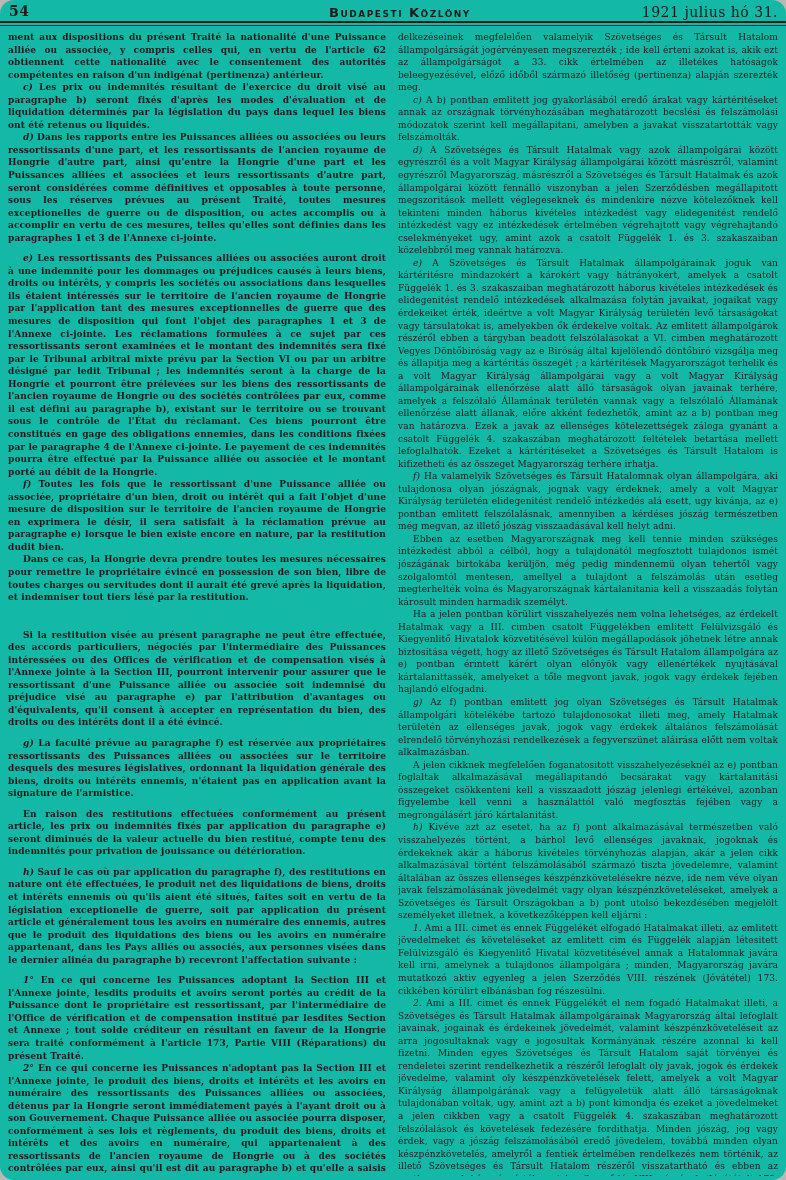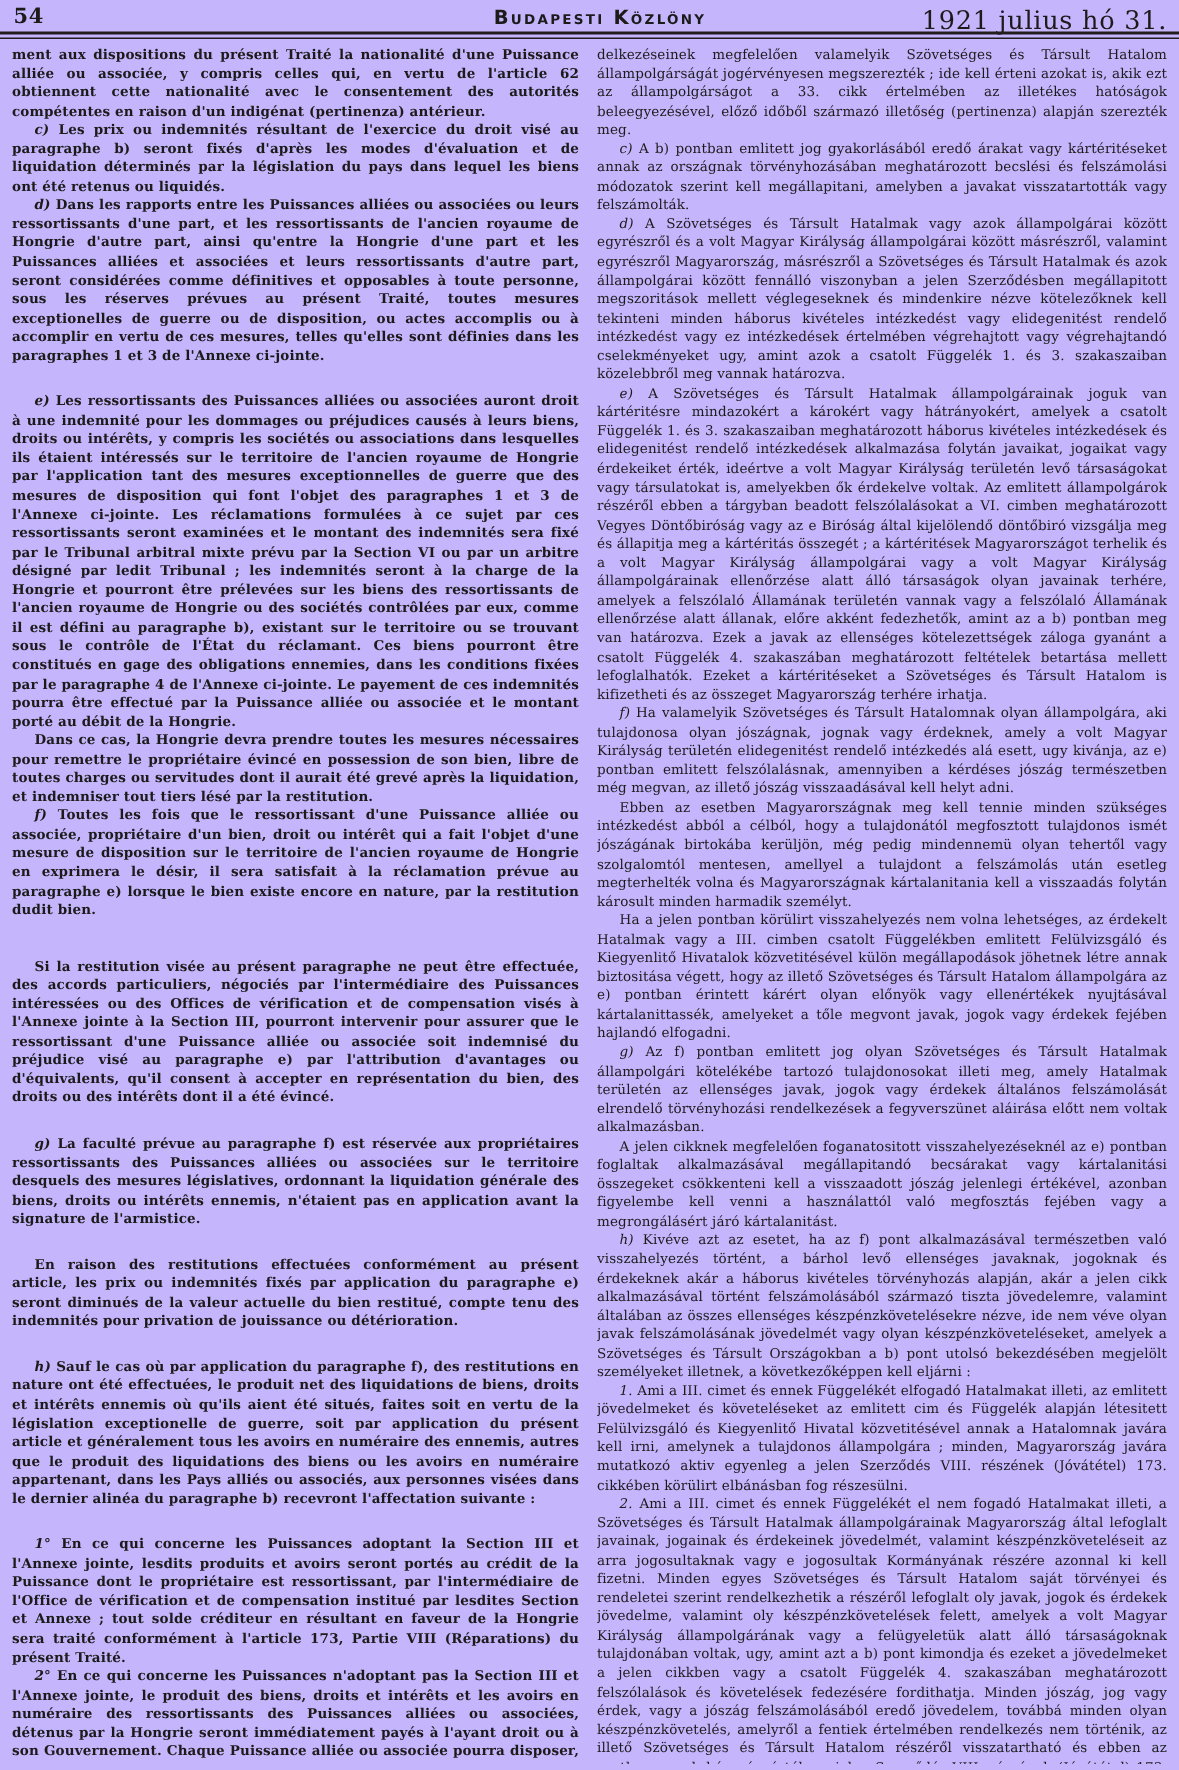--- a/index.html
+++ b/index.html
@@ -4,61 +4,62 @@
 <style>
   html,body{margin:0;padding:0;}
   body{
     background:#b9b8b4;
     font-family:"DejaVu Serif","Liberation Serif",serif;
   }
   .page{
     position:relative;
     width:786px;height:1180px;
     margin:0 auto;
-    background:#c4b5fd;
+    background:#14b8a6;
     color:#1c1b19;
     overflow:hidden;
+    border-radius:14px;
   }
   
   .masthead{
     position:absolute;top:0;left:0;right:0;height:22px;
   }
   .page-number{
     position:absolute;left:9px;top:3px;
     font-size:14px;font-weight:bold;letter-spacing:.5px;
   }
   .masthead-title{
     position:absolute;left:14px;right:0;top:5px;
     text-align:center;
     font-family:"DejaVu Sans","Liberation Sans",sans-serif;
     font-variant:small-caps;
     font-weight:bold;
     font-size:13px;letter-spacing:1.5px;
   }
   .masthead-date{
     position:absolute;right:8px;top:4px;
-    font-size:17px;letter-spacing:.5px;
+    font-size:14px;letter-spacing:.5px;
   }
   .rule-wrap{position:absolute;left:0;right:0;top:21px;}
   .rule-thick{height:2px;background:#201f1d;}
   .rule-thin{height:1px;background:#201f1d;margin-top:2px;}
   
   .column{
     position:absolute;top:31px;bottom:4px;
     overflow:hidden;
     text-align:justify;
     font-size:9px;
     line-height:12.55px;
     letter-spacing:.1px;
   }
   .column-left{left:8px;width:378px;font-weight:bold;}
   .column-right{left:398px;width:380px;}
   .para{margin:0;text-indent:15px;}
   .para.noindent{text-indent:0;}
-  .para.gap1{margin-top:18px;}
+  .para.gap1{margin-top:8px;}
   .para.gap2{margin-top:25px;}
   .para i{font-style:italic;}
 </style>
 </head>
 <body>
 
 <div class="page">
 
   <div class="masthead">
     <span class="page-number">54</span>
@@ -69,22 +70,22 @@
   <div class="rule-wrap">
     <div class="rule-thick"></div>
     <div class="rule-thin"></div>
   </div>
 
   <div class="column column-left">
       <p class="para noindent">ment aux dispositions du présent Traité la nationalité d'une Puissance alliée ou associée, y compris celles qui, en vertu de l'article 62 obtiennent cette nationalité avec le consentement des autorités compétentes en raison d'un indigénat (pertinenza) antérieur.</p>
       <p class="para"><i>c) </i>Les prix ou indemnités résultant de l'exercice du droit visé au paragraphe b) seront fixés d'après les modes d'évaluation et de liquidation déterminés par la législation du pays dans lequel les biens ont été retenus ou liquidés.</p>
       <p class="para"><i>d) </i>Dans les rapports entre les Puissances alliées ou associées ou leurs ressortissants d'une part, et les ressortissants de l'ancien royaume de Hongrie d'autre part, ainsi qu'entre la Hongrie d'une part et les Puissances alliées et associées et leurs ressortissants d'autre part, seront considérées comme définitives et opposables à toute personne, sous les réserves prévues au présent Traité, toutes mesures exceptionelles de guerre ou de disposition, ou actes accomplis ou à accomplir en vertu de ces mesures, telles qu'elles sont définies dans les paragraphes 1 et 3 de l'Annexe ci-jointe.</p>
       <p class="para gap1"><i>e) </i>Les ressortissants des Puissances alliées ou associées auront droit à une indemnité pour les dommages ou préjudices causés à leurs biens, droits ou intérêts, y compris les sociétés ou associations dans lesquelles ils étaient intéressés sur le territoire de l'ancien royaume de Hongrie par l'application tant des mesures exceptionnelles de guerre que des mesures de disposition qui font l'objet des paragraphes 1 et 3 de l'Annexe ci-jointe. Les réclamations formulées à ce sujet par ces ressortissants seront examinées et le montant des indemnités sera fixé par le Tribunal arbitral mixte prévu par la Section VI ou par un arbitre désigné par ledit Tribunal ; les indemnités seront à la charge de la Hongrie et pourront être prélevées sur les biens des ressortissants de l'ancien royaume de Hongrie ou des sociétés contrôlées par eux, comme il est défini au paragraphe b), existant sur le territoire ou se trouvant sous le contrôle de l'État du réclamant. Ces biens pourront être constitués en gage des obligations ennemies, dans les conditions fixées par le paragraphe 4 de l'Annexe ci-jointe. Le payement de ces indemnités pourra être effectué par la Puissance alliée ou associée et le montant porté au débit de la Hongrie.</p>
+      <p class="para"><i>f) </i>Toutes les fois que le ressortissant d'une Puissance alliée ou associée, propriétaire d'un bien, droit ou intérêt qui a fait l'objet d'une mesure de disposition sur le territoire de l'ancien royaume de Hongrie en exprimera le désir, il sera satisfait à la réclamation prévue au paragraphe e) lorsque le bien existe encore en nature, par la restitution dudit bien.</p>
       <p class="para">Dans ce cas, la Hongrie devra prendre toutes les mesures nécessaires pour remettre le propriétaire évincé en possession de son bien, libre de toutes charges ou servitudes dont il aurait été grevé après la liquidation, et indemniser tout tiers lésé par la restitution.</p>
-      <p class="para"><i>f) </i>Toutes les fois que le ressortissant d'une Puissance alliée ou associée, propriétaire d'un bien, droit ou intérêt qui a fait l'objet d'une mesure de disposition sur le territoire de l'ancien royaume de Hongrie en exprimera le désir, il sera satisfait à la réclamation prévue au paragraphe e) lorsque le bien existe encore en nature, par la restitution dudit bien.</p>
       <p class="para gap2">Si la restitution visée au présent paragraphe ne peut être effectuée, des accords particuliers, négociés par l'intermédiaire des Puissances intéressées ou des Offices de vérification et de compensation visés à l'Annexe jointe à la Section III, pourront intervenir pour assurer que le ressortissant d'une Puissance alliée ou associée soit indemnisé du préjudice visé au paragraphe e) par l'attribution d'avantages ou d'équivalents, qu'il consent à accepter en représentation du bien, des droits ou des intérêts dont il a été évincé.</p>
       <p class="para gap1"><i>g) </i>La faculté prévue au paragraphe f) est réservée aux propriétaires ressortissants des Puissances alliées ou associées sur le territoire desquels des mesures législatives, ordonnant la liquidation générale des biens, droits ou intérêts ennemis, n'étaient pas en application avant la signature de l'armistice.</p>
       <p class="para gap1">En raison des restitutions effectuées conformément au présent article, les prix ou indemnités fixés par application du paragraphe e) seront diminués de la valeur actuelle du bien restitué, compte tenu des indemnités pour privation de jouissance ou détérioration.</p>
       <p class="para gap1"><i>h) </i>Sauf le cas où par application du paragraphe f), des restitutions en nature ont été effectuées, le produit net des liquidations de biens, droits et intérêts ennemis où qu'ils aient été situés, faites soit en vertu de la législation exceptionelle de guerre, soit par application du présent article et généralement tous les avoirs en numéraire des ennemis, autres que le produit des liquidations des biens ou les avoirs en numéraire appartenant, dans les Pays alliés ou associés, aux personnes visées dans le dernier alinéa du paragraphe b) recevront l'affectation suivante :</p>
       <p class="para gap1"><i>1° </i>En ce qui concerne les Puissances adoptant la Section III et l'Annexe jointe, lesdits produits et avoirs seront portés au crédit de la Puissance dont le propriétaire est ressortissant, par l'intermédiaire de l'Office de vérification et de compensation institué par lesdites Section et Annexe ; tout solde créditeur en résultant en faveur de la Hongrie sera traité conformément à l'article 173, Partie VIII (Réparations) du présent Traité.</p>
       <p class="para"><i>2° </i>En ce qui concerne les Puissances n'adoptant pas la Section III et l'Annexe jointe, le produit des biens, droits et intérêts et les avoirs en numéraire des ressortissants des Puissances alliées ou associées, détenus par la Hongrie seront immédiatement payés à l'ayant droit ou à son Gouvernement. Chaque Puissance alliée ou associée pourra disposer, conformément à ses lois et règlements, du produit des biens, droits et intérêts et des avoirs en numéraire, qui appartenaient à des ressortissants de l'ancien royaume de Hongrie ou à des sociétés contrôlées par eux, ainsi qu'il est dit au paragraphe b) et qu'elle a saisis et pourra les affecter au payement des réclamations et créances définies par le présent article ou par le paragraphe 4 de l'Annexe ci-jointe. Tout bien, droit ou intérêt ou produit de la liquidation de ce bien ou tout avoir en numéraire dont il n'aura pas été disposé conformément à ce qui est dit ci-dessus, peut être retenu par ladite Puissance alliée ou associée, et, dans ce cas, sa valeur en numéraire sera traitée conformément à l'article 173, Partie VIII (Réparations) du présent Traité.</p>
     </div>
   <div class="column column-right">
       <p class="para noindent">delkezéseinek megfelelően valamelyik Szövetséges és Társult Hatalom állampolgárságát jogérvényesen megszerezték ; ide kell érteni azokat is, akik ezt az állampolgárságot a 33. cikk értelmében az illetékes hatóságok beleegyezésével, előző időből származó illetőség (pertinenza) alapján szerezték meg.</p>
       <p class="para"><i>c) </i>A b) pontban emlitett jog gyakorlásából eredő árakat vagy kártéritéseket annak az országnak törvényhozásában meghatározott becslési és felszámolási módozatok szerint kell megállapitani, amelyben a javakat visszatartották vagy felszámolták.</p>

